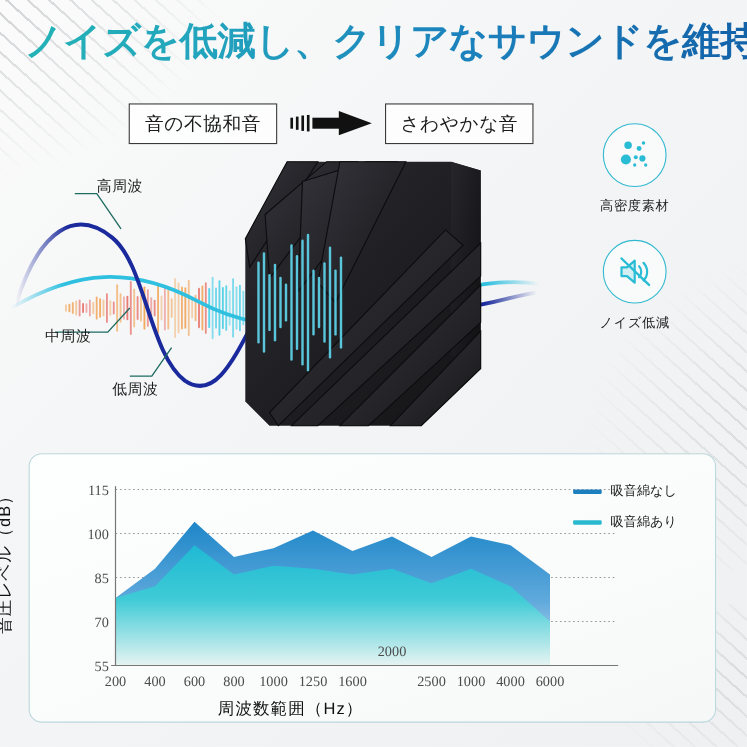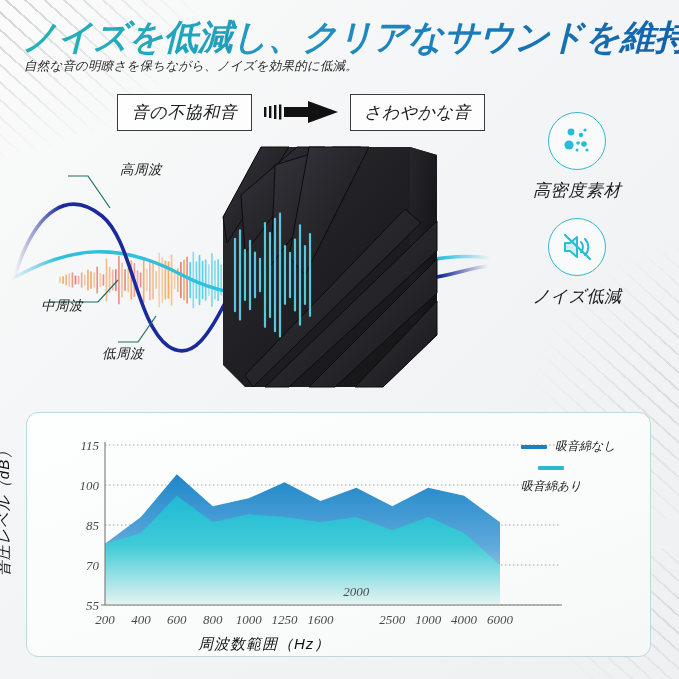--- a/index.html
+++ b/index.html
@@ -7,21 +7,20 @@
     padding: 0;
     background: #ffffff;
   }
   #page {
     position: relative;
     width: 679px;
     height: 679px;
     overflow: hidden;
     background: linear-gradient(135deg, #fbfbfb 0%, #f4f5f6 40%, #eef0f1 100%);
     font-family: "Liberation Sans", "DejaVu Sans", sans-serif;
-    font-style: italic;
   }
 
   
   .stripes {
     position: absolute;
     pointer-events: none;
     opacity: .55;
   }
   .stripes-tl {
     top: -70px; left: -90px;
@@ -104,21 +103,21 @@
   #waves { position: absolute; left: 10px; top: 150px; width: 480px; height: 240px; }
 
   
   .wlabel {
     position: absolute;
     font-size: 13.5px;
     color: #1b1b1b;
     white-space: nowrap;
     letter-spacing: .5px;
   }
-  #lab-hi  { left: 88px;  top: 161px; margin-left: 32px; }
+  #lab-hi  { left: 88px;  top: 161px; }
   #lab-mid { left: 41px;  top: 297px; }
   #lab-low { left: 102px; top: 345px; }
 
   
   .feature {
     position: absolute;
     width: 130px;
     text-align: center;
   }
   .feature .circle {
@@ -126,21 +125,21 @@
     margin: 0 auto;
     border-radius: 50%;
     border: 1.4px solid #31b9cf;
     background: rgba(255,255,255,.55);
     display: flex;
     align-items: center;
     justify-content: center;
   }
   .feature .fname {
     margin-top: 9px;
-    font-size: 17px;
+    font-size: 12px;
     color: #1b1b1b;
     letter-spacing: .6px;
   }
   #feat-0 { left: 512px; top: 112px; }
   #feat-1 { left: 512px; top: 218px; }
   #feat-2 { left: 512px; top: 316px; }
 
   
   #chart-panel {
     position: absolute;
@@ -181,33 +180,32 @@
     position: absolute;
     display: flex;
     align-items: center;
     gap: 8px;
     font-size: 12px;
     color: #1b1b1b;
     white-space: nowrap;
   }
   .legend-swatch { width: 26px; height: 4px; border-radius: 1px; display: inline-block; }
   #legend-0 { left: 521px; top: 438px; }
-  #legend-1 { left: 521px; top: 466px; flex-direction: column; }
+  #legend-1 { left: 521px; top: 466px; }
 </style>
 </head>
 <body>
 
 <div id="page">
 
   <div class="stripes stripes-tl"></div>
   <div class="stripes stripes-br"></div>
   <div class="stripes stripes-b2"></div>
 
   <div class="headline">ノイズを低減し、クリアなサウンドを維持</div>
-  <div class="subhead">自然な音の明瞭さを保ちながら、ノイズを効果的に低減。</div>
 
   <div class="tagbox" id="box-noise">音の不協和音</div>
   <div class="arrow-wrap">
     <svg width="80" height="22" viewBox="0 0 80 22">
       <g fill="#111">
         <rect x="2" y="6" width="2.4" height="10"></rect>
         <rect x="7" y="5" width="2.4" height="12"></rect>
         <rect x="12" y="4" width="2.4" height="14"></rect>
         <rect x="17" y="3.5" width="2.4" height="15"></rect>
         <rect x="22" y="6" width="26" height="10"></rect>

